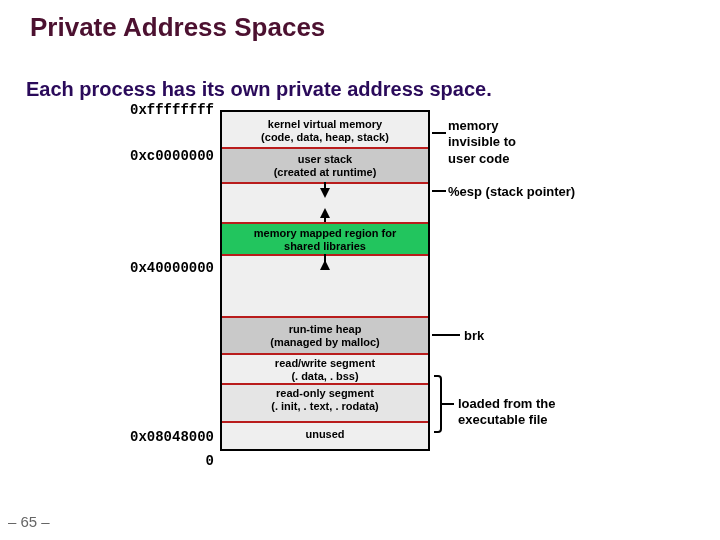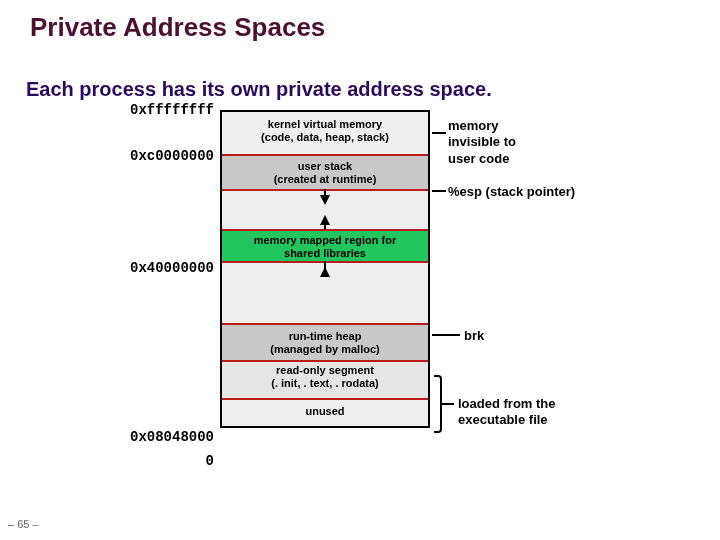--- a/index.html
+++ b/index.html
@@ -24,42 +24,42 @@
     left: 26px;
     top: 78px;
     font-size: 20px;
     font-weight: bold;
     color: #2a0a5a;
   }
   .slidenum {
     position: absolute;
     left: 8px;
     bottom: 10px;
-    font-size: 11px;
+    font-size: 15px;
     color: #666;
   }
   .diagram {
     position: absolute;
     left: 220px;
     top: 110px;
     width: 210px;
     border: 2px solid #000;
   }
   .seg {
     border-top: 2px solid #b91c1c;
     text-align: center;
     font-size: 11px;
     font-weight: bold;
     color: #000;
     padding: 2px 2px;
     position: relative;
     line-height: 1.15;
   }
   .seg:first-child { border-top: none; }
-  .kernel { background: #efefef; height: 42px; padding-top: 6px; }
+  .kernel { background: #efefef; height: 35px; padding-top: 6px; }
   .ustack { background: #c9c9c9; height: 35px; padding-top: 4px; }
   .gap1   { background: #efefef; height: 40px; }
   .mmap   { background: #22c55e; height: 32px; padding-top: 3px; }
   .gap2   { background: #efefef; height: 62px; }
   .heap   { background: #c9c9c9; height: 37px; padding-top: 5px; }
   .rw     { background: #efefef; height: 30px; padding-top: 2px; }
   .ro     { background: #e5e5e5; height: 38px; padding-top: 2px;}
   .unused { background: #efefef; height: 28px; padding-top: 5px; }
   .addr {
     position: absolute;
@@ -140,20 +140,24 @@
     <span>shared libraries</span>
   </div>
   <div class="seg gap2">
     <div class="arrow-stem" style="top:-2px; height:8px;"></div>
     <div class="arrow-up" style="top:4px;"></div>
   </div>
   <div class="seg heap">
     <span>run-time heap</span><br>
     <span>(managed by malloc)</span>
   </div>
+  <div class="seg rw">
+    <span>read/write segment</span><br>
+    <span>(. data, . bss)</span>
+  </div>
   <div class="seg ro">
     <span>read-only segment</span><br>
     <span>(. init, . text, . rodata)</span>
   </div>
   <div class="seg unused">
     <span>unused</span>
   </div>
 </div>
 
 <div class="note" style="left:448px; top:118px;">

